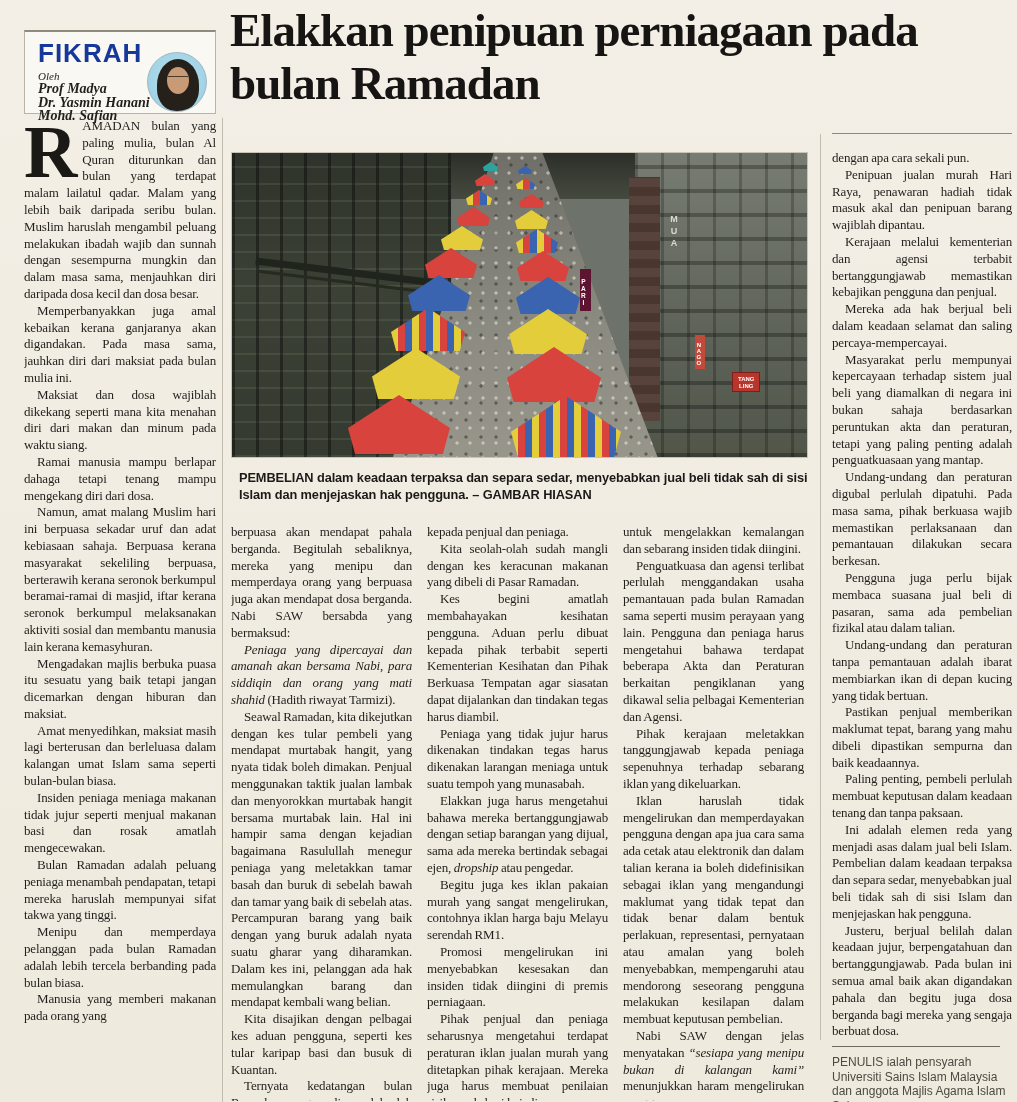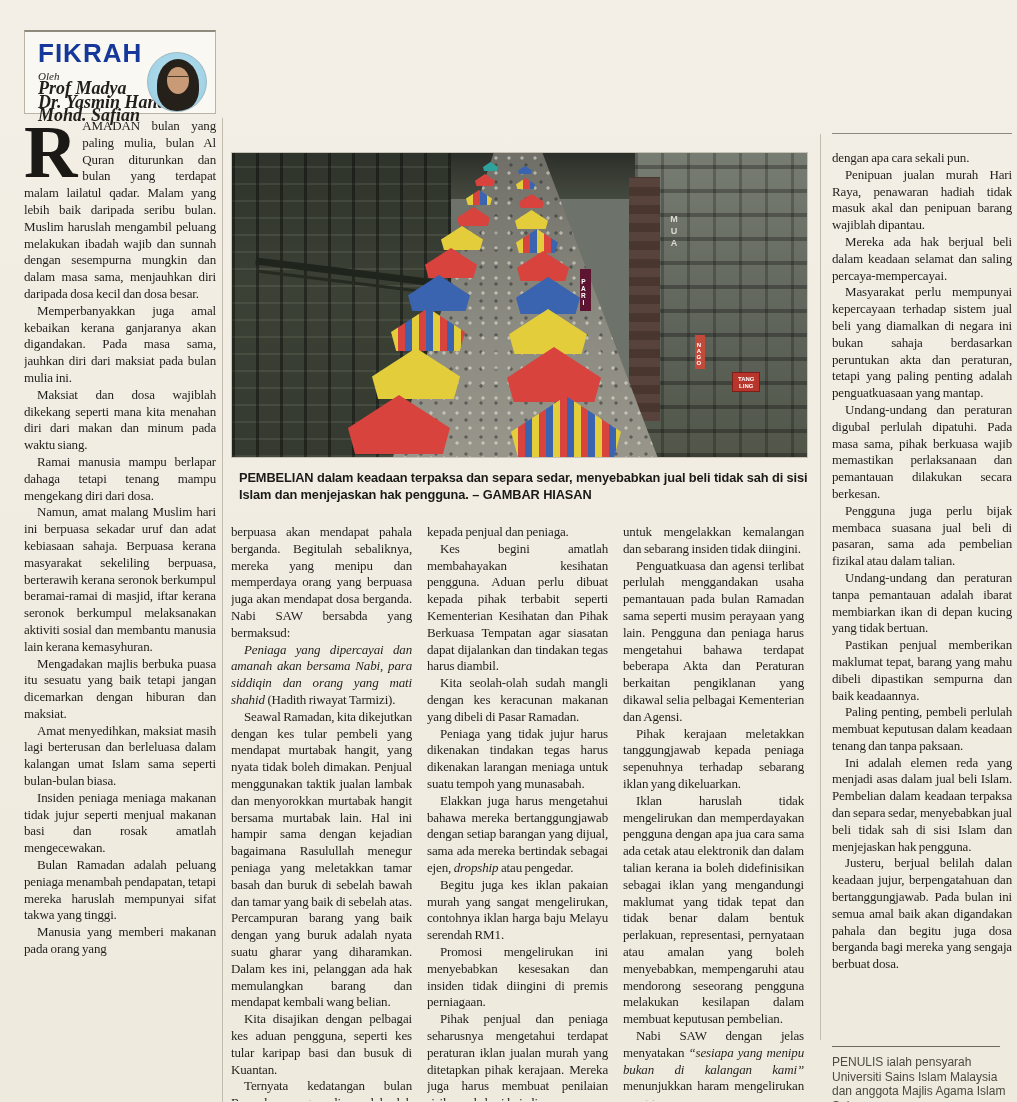--- a/index.html
+++ b/index.html
@@ -13,21 +13,21 @@
   .fikrah-box {
     position:absolute; left:24px; top:30px; width:192px; height:84px;
     background:#faf8f2; border:1px solid #b9b3a4; border-top:2px solid #8f8a7c;
   }
   .fikrah-title {
     position:absolute; left:13px; top:6px;
     font-family:"Liberation Sans", sans-serif; font-weight:bold;
     font-size:26px; letter-spacing:1px; color:#16389b;
   }
   .byline { position:absolute; left:13px; top:38px; font-size:11px; font-style:italic; line-height:12px; }
-  .author { position:absolute; left:13px; top:50px; font-size:18px; font-weight:bold; font-style:italic; line-height:13.5px; }
+  .author { position:absolute; left:13px; top:50px; font-size:14px; font-weight:bold; font-style:italic; line-height:13.5px; }
   .avatar {
     position:absolute; right:8px; top:20px; width:60px; height:60px; border-radius:50%;
     background:radial-gradient(circle at 50% 45%, #bfe2ef 0%, #9fd2e6 70%, #8cc3da 100%);
     overflow:hidden; border:1px solid #9fb8c2;
   }
   .hijab { position:absolute; left:9px; top:6px; width:42px; height:52px; border-radius:50% 50% 42% 42%; background:#26201a; }
   .face  { position:absolute; left:19px; top:14px; width:22px; height:27px; border-radius:50%; background:#c89b76; }
   .specs { position:absolute; left:20px; top:23px; width:20px; height:4px; border-top:1.5px solid #4a3b2d; }
   
   .headline {
@@ -123,38 +123,40 @@
       <div>Dr. Yasmin Hanani</div>
       <div>Mohd. Safian</div>
     </div>
     <div class="avatar">
       <div class="hijab"></div>
       <div class="face"></div>
       <div class="specs"></div>
     </div>
   </div>
 
+  <h1 class="headline">Elakkan penipuan perniagaan pada bulan Ramadan</h1>
 
   <div class="vrule vrule1"></div>
   <div class="vrule vrule2"></div>
   <div class="hrule-topright"></div>
 
   <div class="col col1">
     <p class="cont">
       <span class="dropcap">R</span>
       <span>AMADAN bulan yang paling mulia, bulan Al Quran diturunkan dan bulan yang terdapat malam lailatul qadar. Malam yang lebih baik daripada seribu bulan. Muslim haruslah mengambil peluang melakukan ibadah wajib dan sunnah dengan sesempurna mungkin dan dalam masa sama, menjauhkan diri daripada dosa kecil dan dosa besar.</span>
     </p>
       <p class="indent">Memperbanyakkan juga amal kebaikan kerana ganjaranya akan digandakan. Pada masa sama, jauhkan diri dari maksiat pada bulan mulia ini.</p>
       <p class="indent">Maksiat dan dosa wajiblah dikekang seperti mana kita menahan diri dari makan dan minum pada waktu siang.</p>
       <p class="indent">Ramai manusia mampu berlapar dahaga tetapi tenang mampu mengekang diri dari dosa.</p>
       <p class="indent">Namun, amat malang Muslim hari ini berpuasa sekadar uruf dan adat kebiasaan sahaja. Berpuasa kerana masyarakat sekeliling berpuasa, berterawih kerana seronok berkumpul beramai-ramai di masjid, iftar kerana seronok berkumpul melaksanakan aktiviti sosial dan membantu manusia lain kerana kemasyhuran.</p>
       <p class="indent">Mengadakan majlis berbuka puasa itu sesuatu yang baik tetapi jangan dicemarkan dengan hiburan dan maksiat.</p>
       <p class="indent">Amat menyedihkan, maksiat masih lagi berterusan dan berleluasa dalam kalangan umat Islam sama seperti bulan-bulan biasa.</p>
       <p class="indent">Insiden peniaga meniaga makanan tidak jujur seperti menjual makanan basi dan rosak amatlah mengecewakan.</p>
       <p class="indent">Bulan Ramadan adalah peluang peniaga menambah pendapatan, tetapi mereka haruslah mempunyai sifat takwa yang tinggi.</p>
+      <p class="indent">Menipu dan memperdaya pelanggan pada bulan Ramadan adalah lebih tercela berbanding pada bulan biasa.</p>
       <p class="indent">Manusia yang memberi makanan pada orang yang</p>
   </div>
 
   <div class="photo">
     <div class="bld-mid"></div>
     <div class="bld-left"></div>
     <div class="bld-ledge"></div>
     <div class="bld-right"></div>
     <div class="bld-red"></div>
     <div class="street"></div>
@@ -199,38 +201,39 @@
 
   <div class="col col2">
       <p class="cont">berpuasa akan mendapat pahala berganda. Begitulah sebaliknya, mereka yang menipu dan memperdaya orang yang berpuasa juga akan mendapat dosa berganda. Nabi SAW bersabda yang bermaksud:</p>
       <p class="indent"><span class="ital">Peniaga yang dipercayai dan amanah akan bersama Nabi, para siddiqin dan orang yang mati shahid </span><span>(Hadith riwayat Tarmizi).</span></p>
       <p class="indent">Seawal Ramadan, kita dikejutkan dengan kes tular pembeli yang mendapat murtabak hangit, yang nyata tidak boleh dimakan. Penjual menggunakan taktik jualan lambak dan menyorokkan murtabak hangit bersama murtabak lain. Hal ini hampir sama dengan kejadian bagaimana Rasulullah menegur peniaga yang meletakkan tamar basah dan buruk di sebelah bawah dan tamar yang baik di sebelah atas. Percampuran barang yang baik dengan yang buruk adalah nyata suatu gharar yang diharamkan. Dalam kes ini, pelanggan ada hak memulangkan barang dan mendapat kembali wang belian.</p>
       <p class="indent">Kita disajikan dengan pelbagai kes aduan pengguna, seperti kes tular karipap basi dan busuk di Kuantan.</p>
       <p class="indent">Ternyata kedatangan bulan Ramadan yang mulia seolah-olah tidak memberikan kesan</p>
     </div>
   <div class="col col3">
       <p class="cont">kepada penjual dan peniaga.</p>
+      <p class="indent">Kita seolah-olah sudah mangli dengan kes keracunan makanan yang dibeli di Pasar Ramadan.</p>
       <p class="indent">Kes begini amatlah membahayakan kesihatan pengguna. Aduan perlu dibuat kepada pihak terbabit seperti Kementerian Kesihatan dan Pihak Berkuasa Tempatan agar siasatan dapat dijalankan dan tindakan tegas harus diambil.</p>
-      <p class="indent">Kita seolah-olah sudah mangli dengan kes keracunan makanan yang dibeli di Pasar Ramadan.</p>
       <p class="indent">Peniaga yang tidak jujur harus dikenakan tindakan tegas harus dikenakan larangan meniaga untuk suatu tempoh yang munasabah.</p>
       <p class="indent"><span>Elakkan juga harus mengetahui bahawa mereka bertanggungjawab dengan setiap barangan yang dijual, sama ada mereka bertindak sebagai ejen, </span><span class="ital">dropship</span><span> atau pengedar.</span></p>
       <p class="indent">Begitu juga kes iklan pakaian murah yang sangat mengelirukan, contohnya iklan harga baju Melayu serendah RM1.</p>
       <p class="indent">Promosi mengelirukan ini menyebabkan kesesakan dan insiden tidak diingini di premis perniagaan.</p>
       <p class="indent">Pihak penjual dan peniaga seharusnya mengetahui terdapat peraturan iklan jualan murah yang ditetapkan pihak kerajaan. Mereka juga harus membuat penilaian risiko pada hari kejadian</p>
     </div>
   <div class="col col4">
       <p class="cont">untuk mengelakkan kemalangan dan sebarang insiden tidak diingini.</p>
       <p class="indent">Penguatkuasa dan agensi terlibat perlulah menggandakan usaha pemantauan pada bulan Ramadan sama seperti musim perayaan yang lain. Pengguna dan peniaga harus mengetahui bahawa terdapat beberapa Akta dan Peraturan berkaitan pengiklanan yang dikawal selia pelbagai Kementerian dan Agensi.</p>
       <p class="indent">Pihak kerajaan meletakkan tanggungjawab kepada peniaga sepenuhnya terhadap sebarang iklan yang dikeluarkan.</p>
       <p class="indent">Iklan haruslah tidak mengelirukan dan memperdayakan pengguna dengan apa jua cara sama ada cetak atau elektronik dan dalam talian kerana ia boleh didefinisikan sebagai iklan yang mengandungi maklumat yang tidak tepat dan tidak benar dalam bentuk perlakuan, representasi, pernyataan atau amalan yang boleh menyebabkan, mempengaruhi atau mendorong seseorang pengguna melakukan kesilapan dalam membuat keputusan pembelian.</p>
       <p class="indent"><span>Nabi SAW dengan jelas menyatakan </span><span class="ital">“sesiapa yang menipu bukan di kalangan kami”</span><span> menunjukkan haram mengelirukan pengguna</span></p>
     </div>
   <div class="col col5">
       <p class="cont">dengan apa cara sekali pun.</p>
       <p class="indent">Penipuan jualan murah Hari Raya, penawaran hadiah tidak masuk akal dan penipuan barang wajiblah dipantau.</p>
+      <p class="indent">Kerajaan melalui kementerian dan agensi terbabit bertanggungjawab memastikan kebajikan pengguna dan penjual.</p>
       <p class="indent">Mereka ada hak berjual beli dalam keadaan selamat dan saling percaya-mempercayai.</p>
       <p class="indent">Masyarakat perlu mempunyai kepercayaan terhadap sistem jual beli yang diamalkan di negara ini bukan sahaja berdasarkan peruntukan akta dan peraturan, tetapi yang paling penting adalah penguatkuasaan yang mantap.</p>
       <p class="indent">Undang-undang dan peraturan digubal perlulah dipatuhi. Pada masa sama, pihak berkuasa wajib memastikan perlaksanaan dan pemantauan dilakukan secara berkesan.</p>
       <p class="indent">Pengguna juga perlu bijak membaca suasana jual beli di pasaran, sama ada pembelian fizikal atau dalam talian.</p>
       <p class="indent">Undang-undang dan peraturan tanpa pemantauan adalah ibarat membiarkan ikan di depan kucing yang tidak bertuan.</p>
       <p class="indent">Pastikan penjual memberikan maklumat tepat, barang yang mahu dibeli dipastikan sempurna dan baik keadaannya.</p>
       <p class="indent">Paling penting, pembeli perlulah membuat keputusan dalam keadaan tenang dan tanpa paksaan.</p>
       <p class="indent">Ini adalah elemen reda yang menjadi asas dalam jual beli Islam. Pembelian dalam keadaan terpaksa dan separa sedar, menyebabkan jual beli tidak sah di sisi Islam dan menjejaskan hak pengguna.</p>
       <p class="indent">Justeru, berjual belilah dalan keadaan jujur, berpengatahuan dan bertanggungjawab. Pada bulan ini semua amal baik akan digandakan pahala dan begitu juga dosa berganda bagi mereka yang sengaja berbuat dosa.</p>
     </div>

